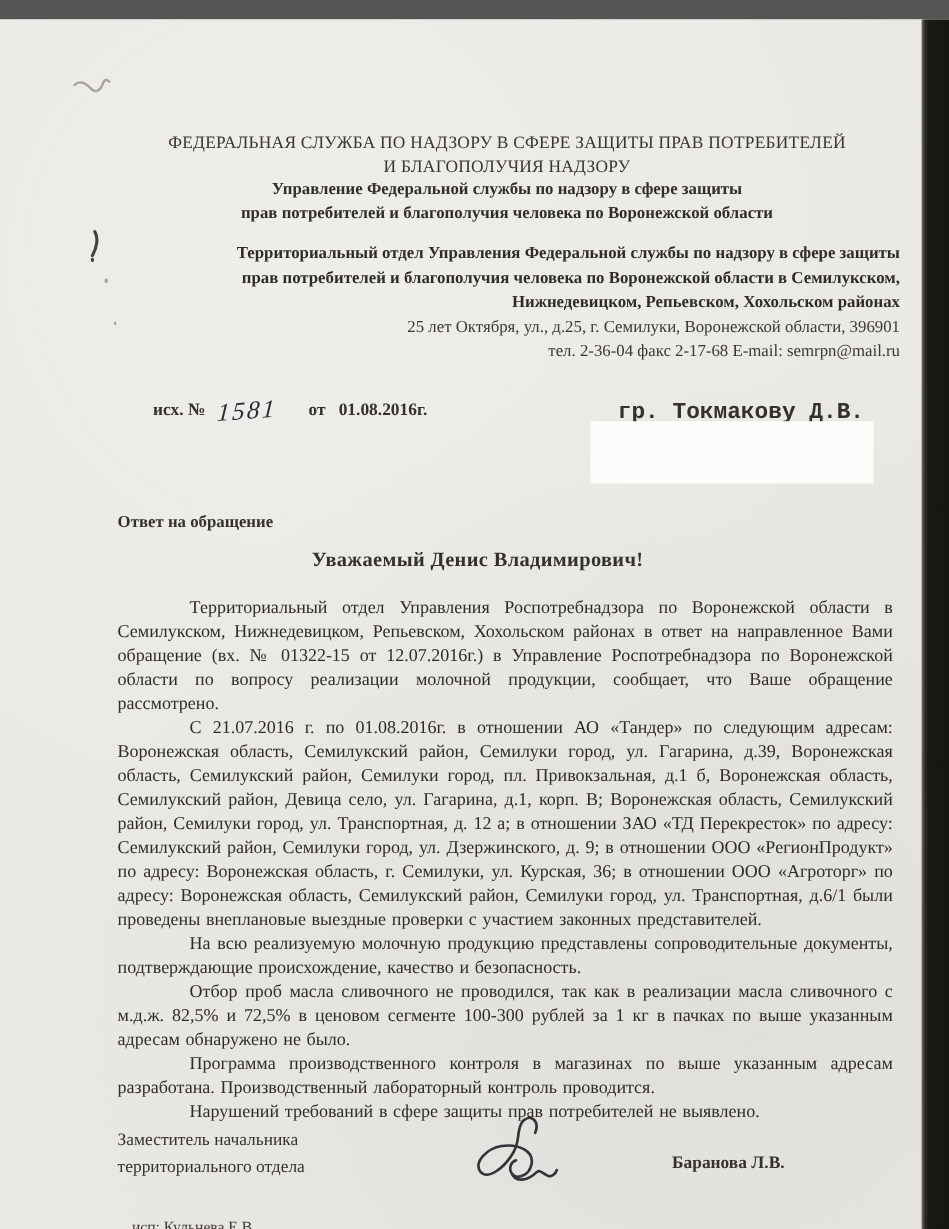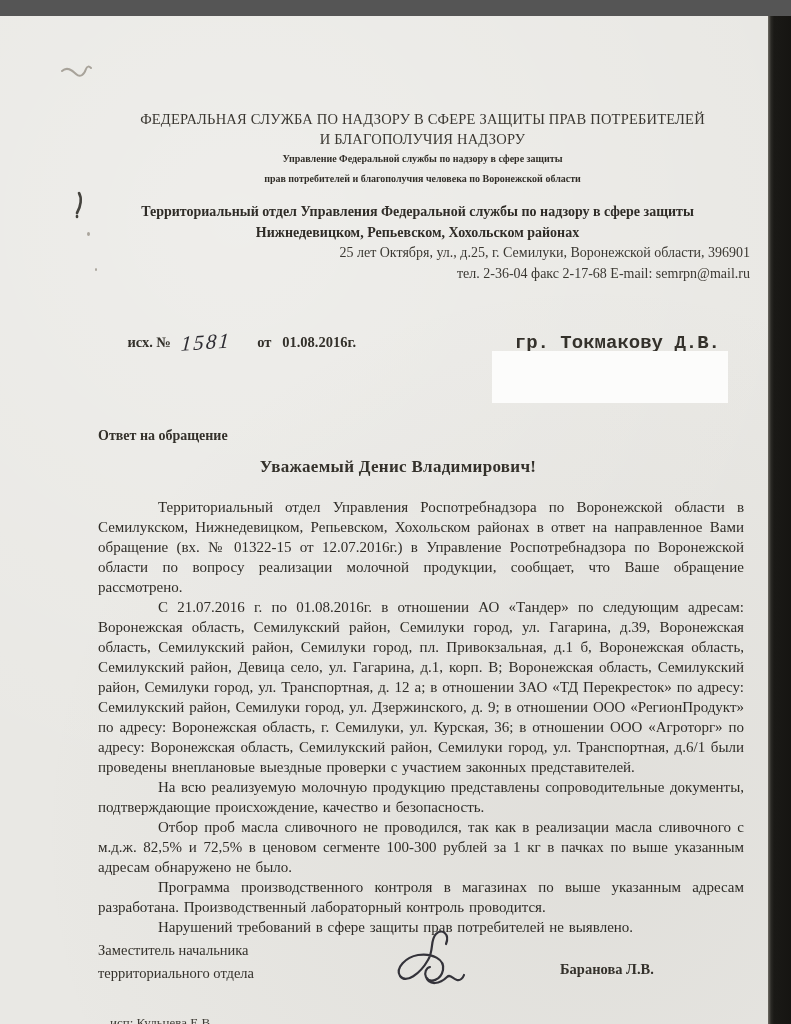--- a/index.html
+++ b/index.html
@@ -17,25 +17,25 @@
   }
   
   .scan-edge{
     position:absolute;top:0;right:0;width:23px;height:100%;
     background:linear-gradient(to right,#6f6c64 0,#2a2925 3px,#1a1916 6px,#161512 100%);
   }
   .header-block{
     position:absolute;top:93px;left:95px;width:655px;text-align:center;
   }
   .h-top{font-size:14.5px;line-height:20px;letter-spacing:.2px;color:#3a3731;}
-  .h-bold{font-size:10px;line-height:20px;font-weight:bold;color:#312e28;}
+  .h-bold{font-size:14px;line-height:20px;font-weight:bold;color:#312e28;}
   .terr-block{
     position:absolute;top:186px;left:85px;width:665px;text-align:center;
   }
-  .t-bold{font-size:14px;line-height:20.5px;font-weight:bold;color:#2f2c27;}
+  .t-bold{font-size:14px;line-height:20.5px;font-weight:bold;color:#2f2c27;text-align:right;}
   .t-reg{font-size:14px;line-height:20.5px;color:#3b3832;text-align:right;}
   .ref-line{
     position:absolute;top:298px;left:113px;height:26px;
     font-weight:bold;font-size:14.5px;white-space:pre;
   }
   .ref-line .part{display:inline-block;vertical-align:top;line-height:22px;}
   .handwritten{
     display:inline-block;
     font-style:italic;font-weight:normal;
     font-size:21px;line-height:22px;
@@ -101,20 +101,21 @@
 
   <div class="header-block">
     <div class="h-top">ФЕДЕРАЛЬНАЯ СЛУЖБА ПО НАДЗОРУ В СФЕРЕ ЗАЩИТЫ ПРАВ ПОТРЕБИТЕЛЕЙ</div>
     <div class="h-top">И БЛАГОПОЛУЧИЯ НАДЗОРУ</div>
     <div class="h-bold">Управление  Федеральной службы по надзору в сфере  защиты</div>
     <div class="h-bold">прав потребителей и благополучия человека по Воронежской области</div>
   </div>
 
   <div class="terr-block">
     <div class="t-bold">Территориальный отдел  Управления Федеральной службы по надзору в сфере  защиты</div>
+    <div class="t-bold">прав потребителей и благополучия человека по Воронежской области в Семилукском,</div>
     <div class="t-bold">Нижнедевицком, Репьевском, Хохольском  районах</div>
     <div class="t-reg">25 лет Октября,  ул., д.25, г. Семилуки, Воронежской области, 396901</div>
     <div class="t-reg">тел. 2-36-04  факс 2-17-68  E-mail: semrpn@mail.ru</div>
   </div>
 
   <div class="ref-line">
     <span class="part">исх. №</span><span class="handwritten">1581</span><span class="part">от   01.08.2016г.</span>
   </div>
 
   <div class="recipient">гр. Токмакову Д.В.</div>

